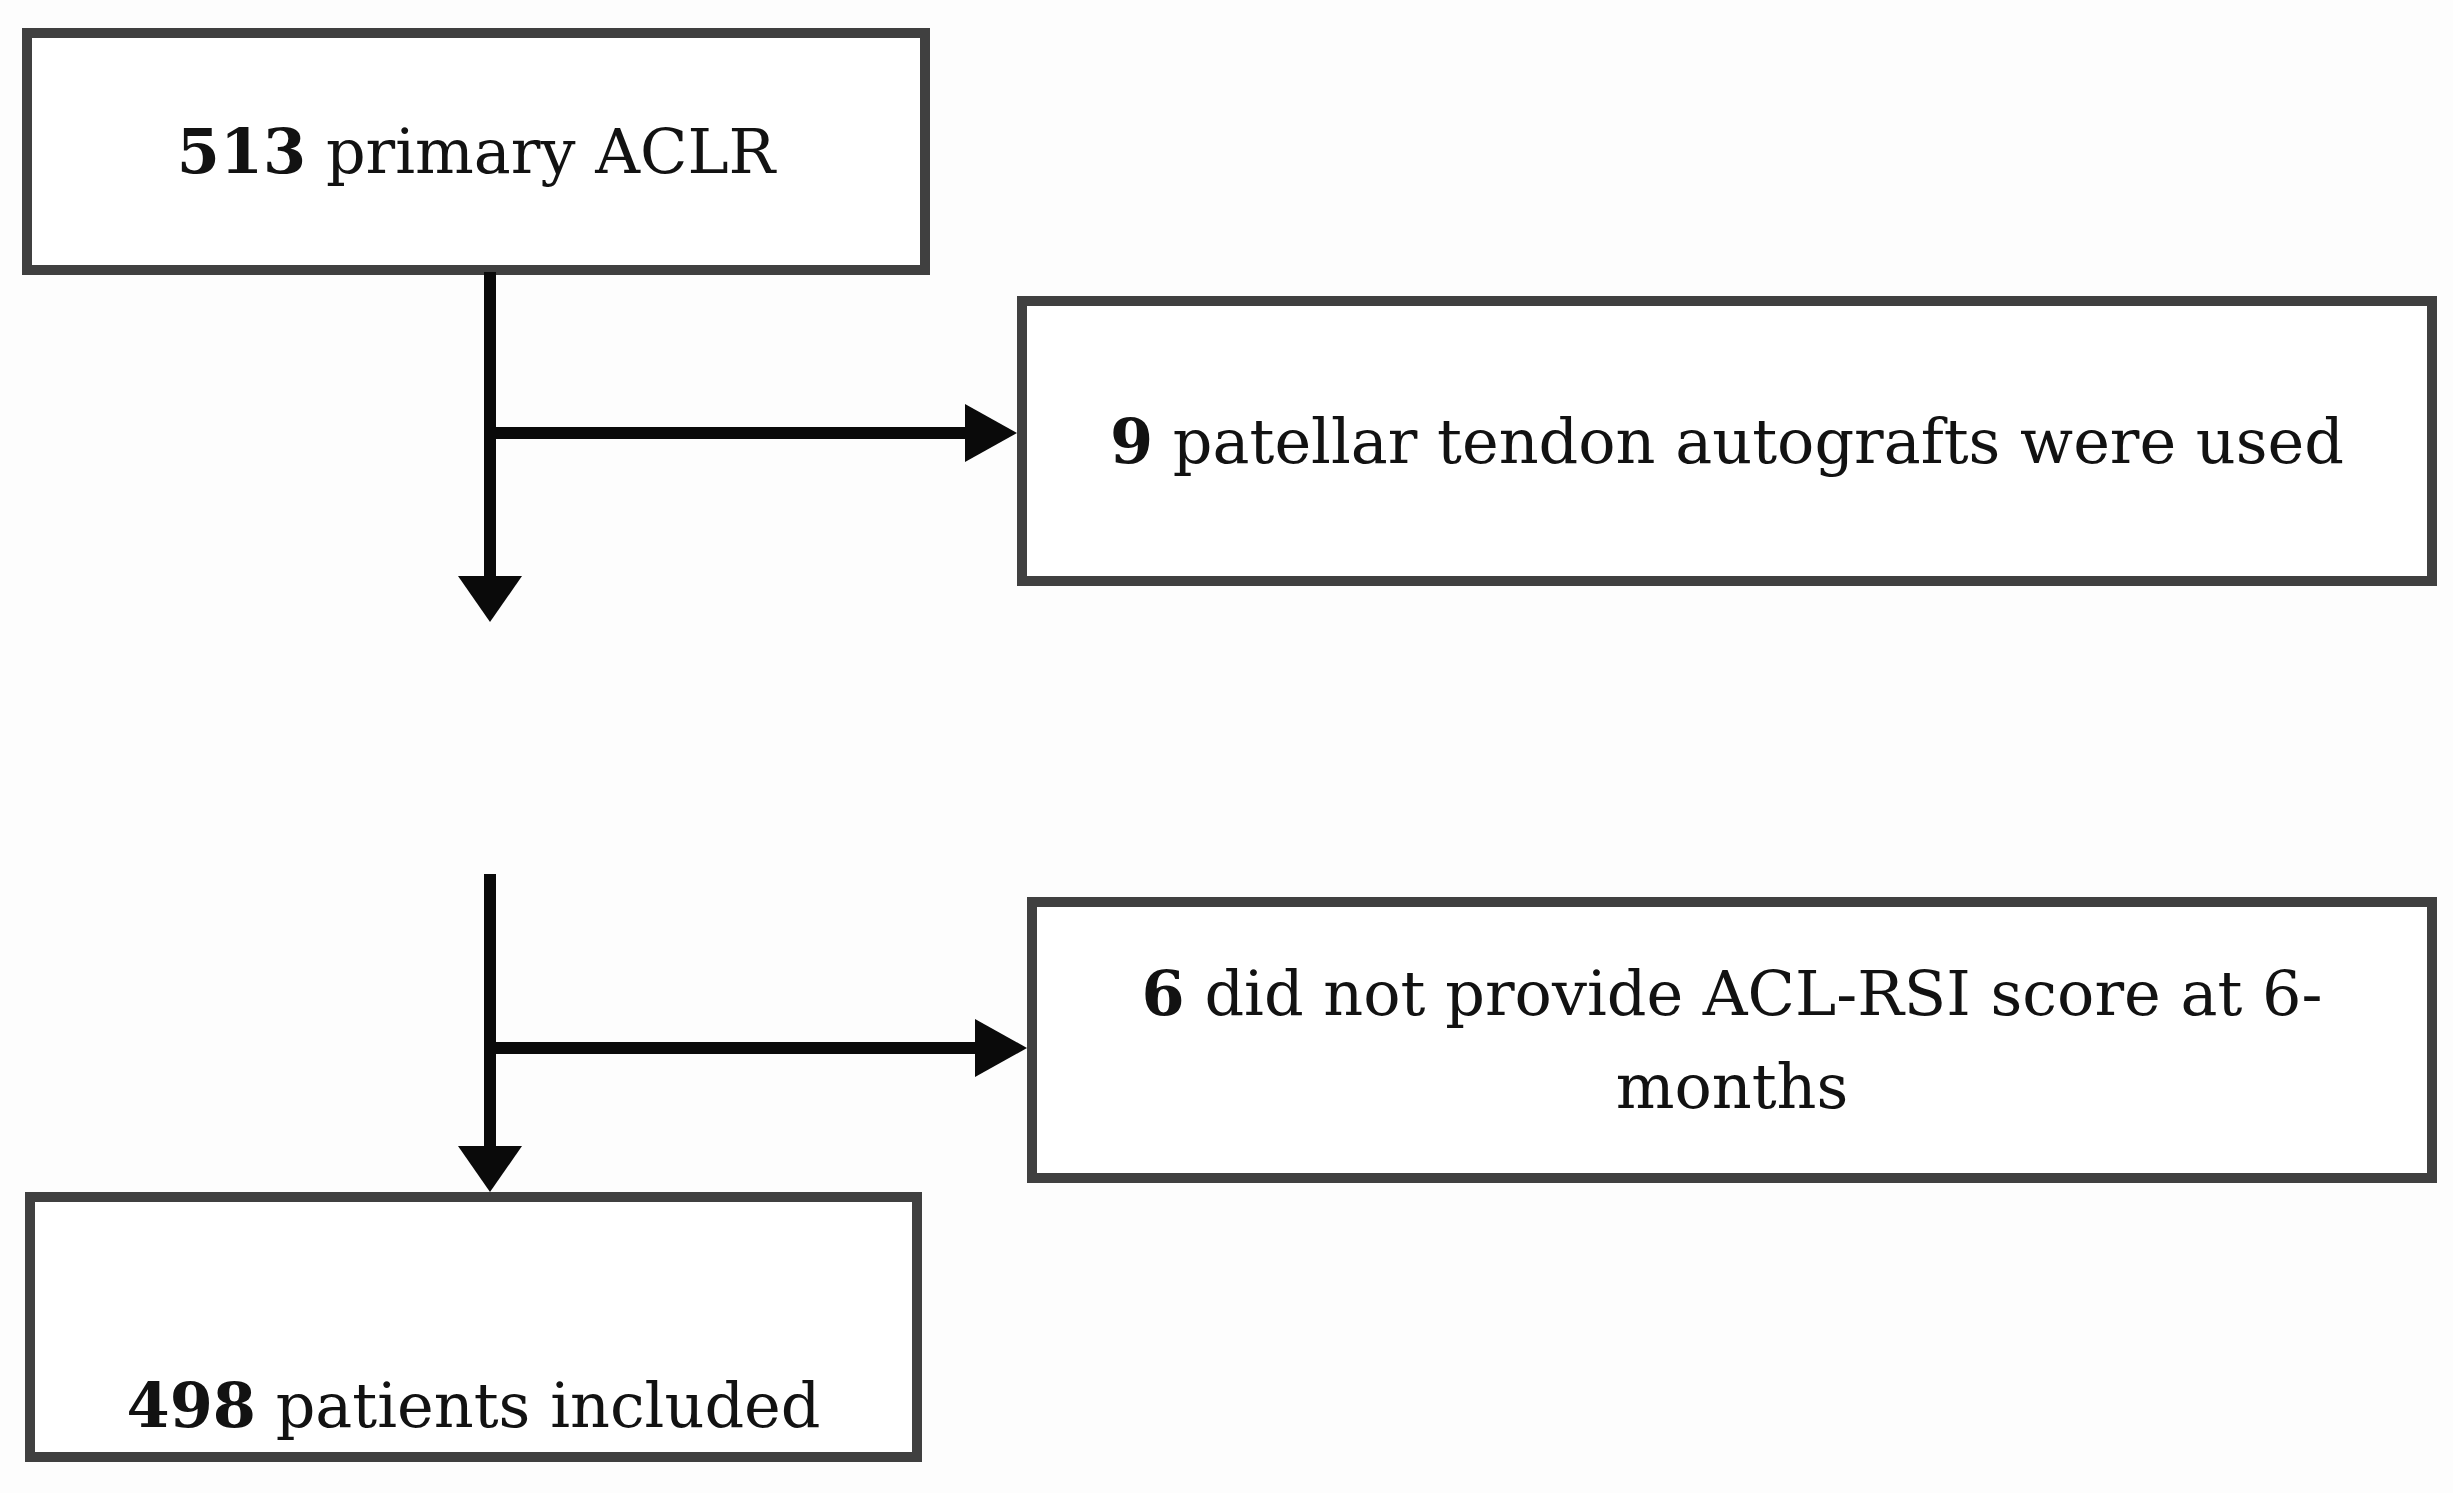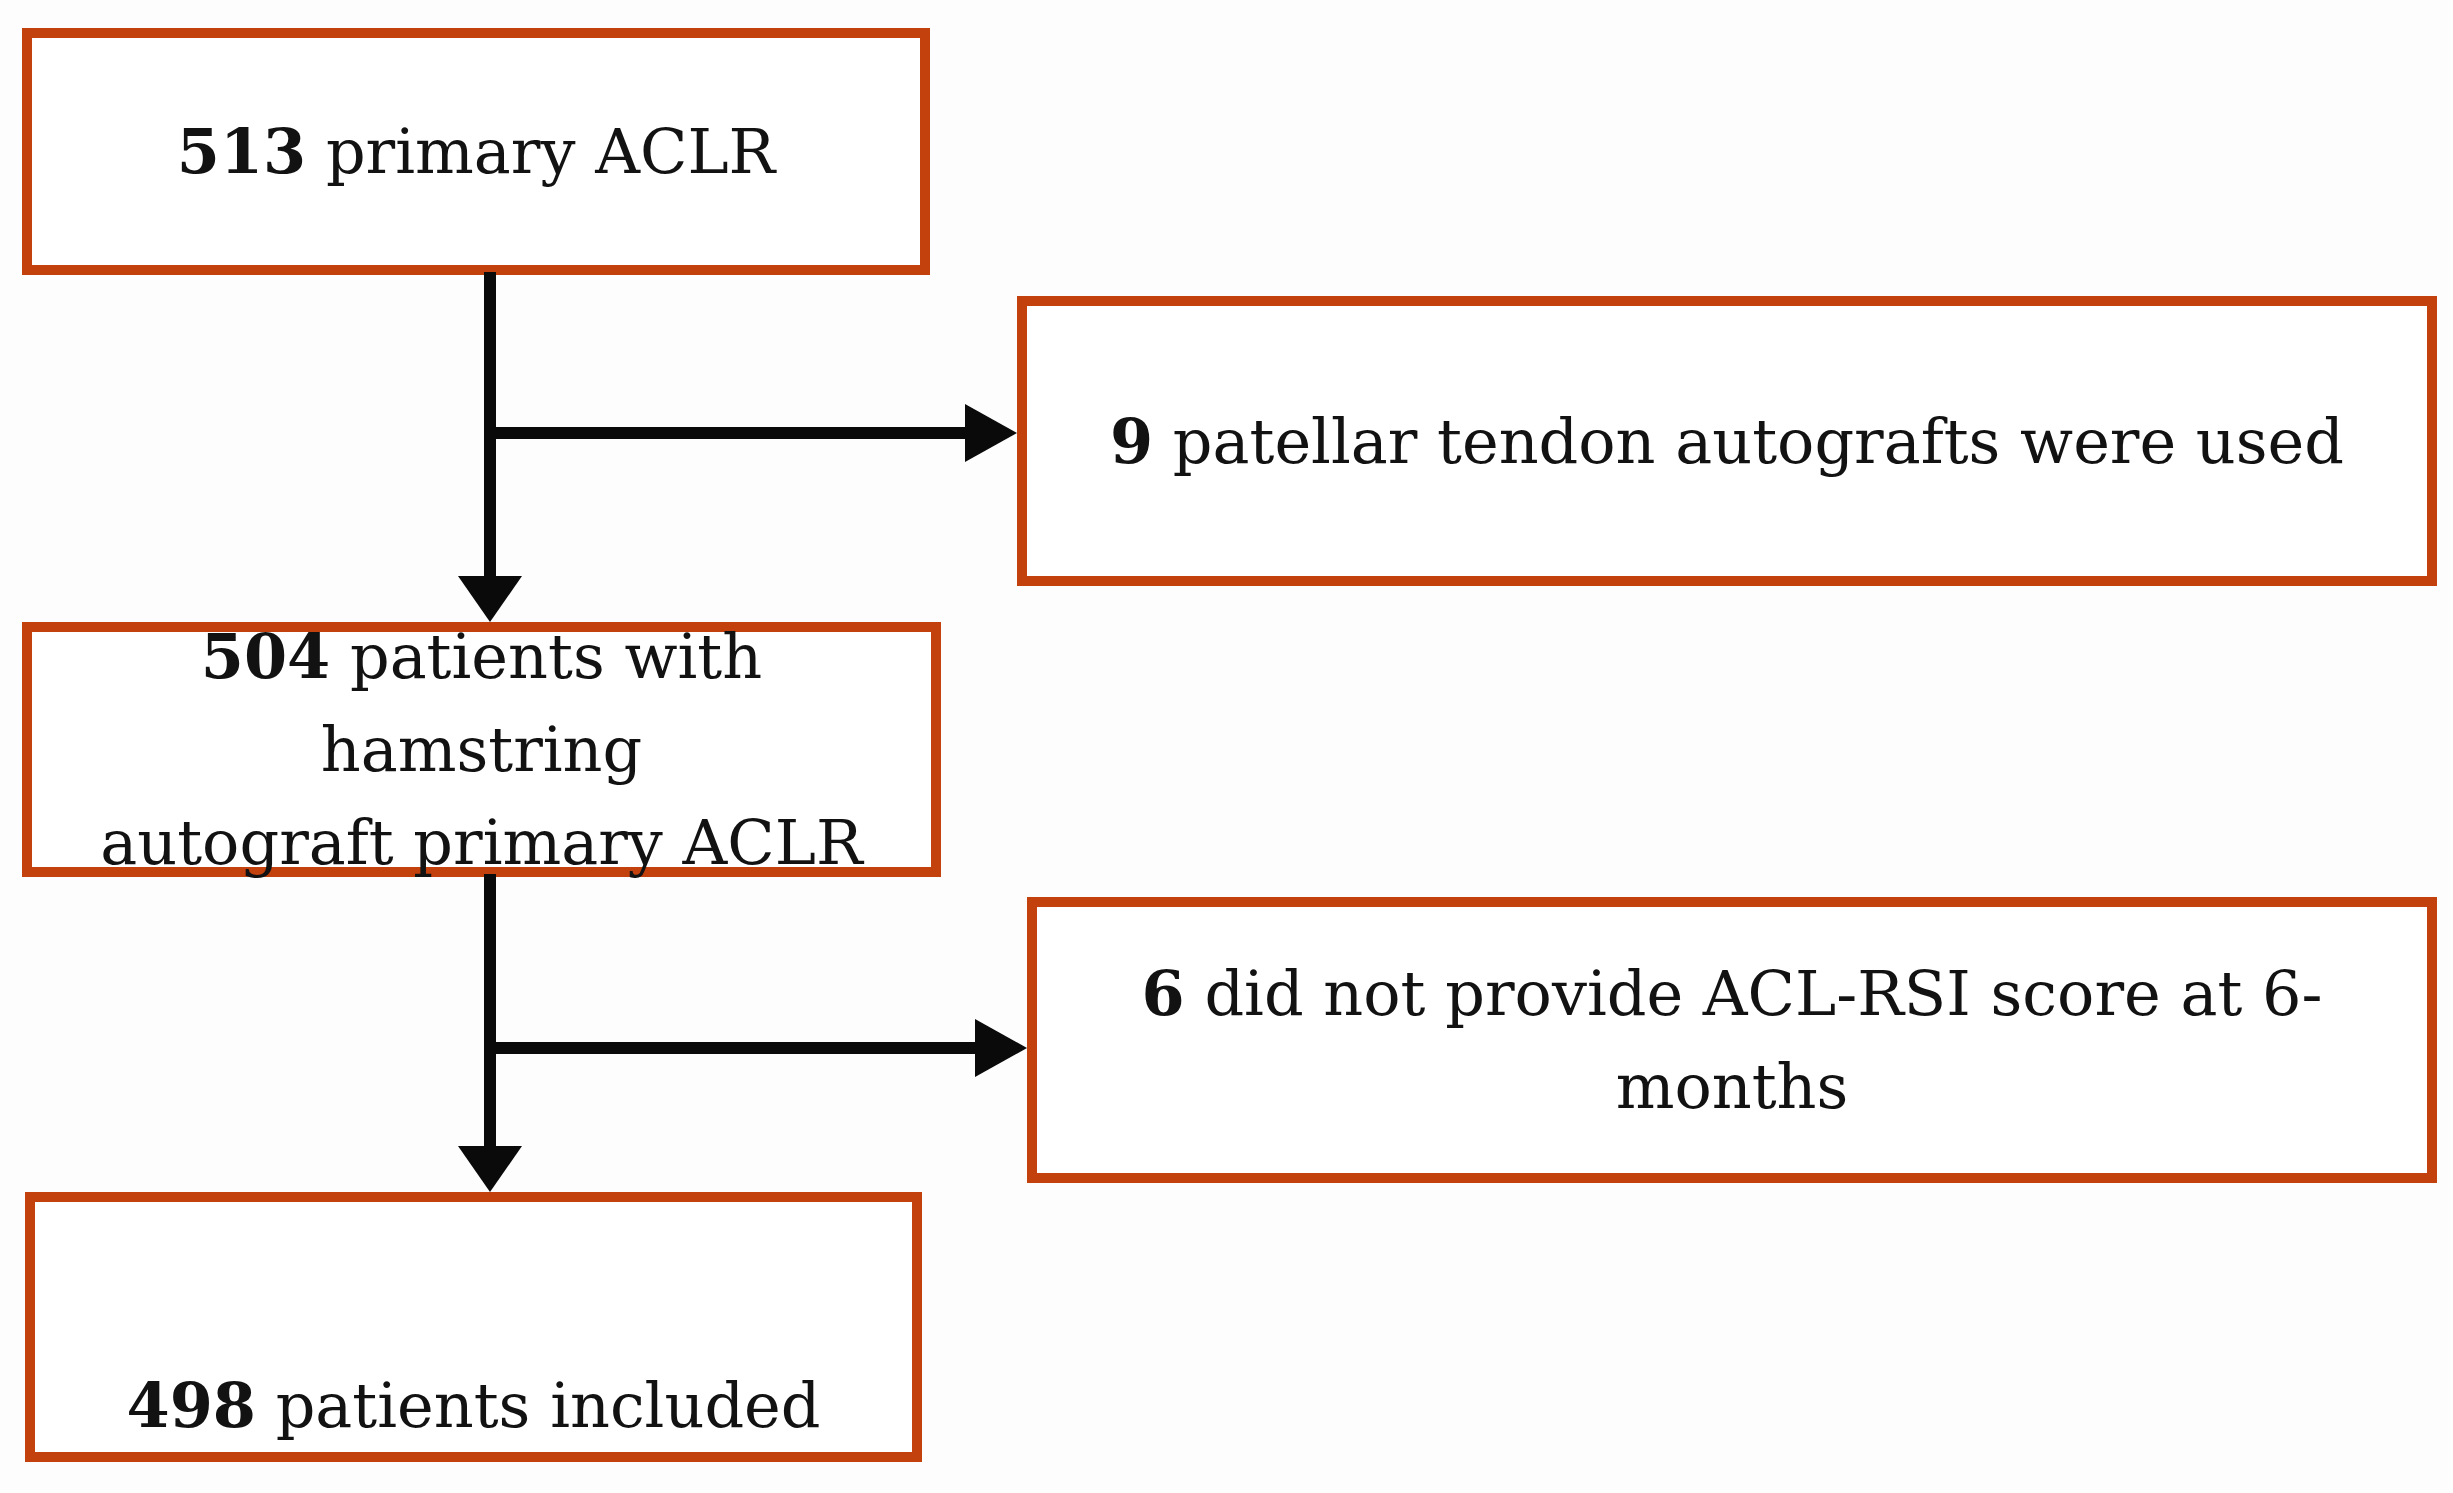--- a/index.html
+++ b/index.html
@@ -12,21 +12,21 @@
     width: 2453px;
     height: 1493px;
     background: #fdfdfd;
     font-family: "DejaVu Serif", "Liberation Serif", serif;
     color: #121212;
     overflow: hidden;
   }
   .flow-box {
     position: absolute;
     background: #ffffff;
-    border: 10px solid #c2410c;
+    border: 10px solid #404040;
     box-sizing: border-box;
     display: flex;
     align-items: center;
     justify-content: center;
     text-align: center;
     font-size: 62px;
     line-height: 1.5;
     white-space: pre-line;
     padding: 0 30px;
   }
@@ -77,24 +77,20 @@
 <div id="canvas">
 
   <div class="flow-box" id="box-513">
     <span><span class="num">513</span><span> primary ACLR</span></span>
   </div>
 
   <div class="flow-box" id="box-9">
     <span><span class="num">9</span><span> patellar tendon autografts were used</span></span>
   </div>
 
-  <div class="flow-box" id="box-504">
-    <span><span class="num">504</span><span> patients with hamstring
-autograft primary ACLR</span></span>
-  </div>
 
   <div class="flow-box" id="box-6">
     <span><span class="num">6</span><span> did not provide ACL-RSI score at 6-months</span></span>
   </div>
 
   <div class="flow-box" id="box-498">
     <span><span class="num">498</span><span> patients included</span></span>
   </div>
 
   <div class="conn" id="spine-1"></div>

